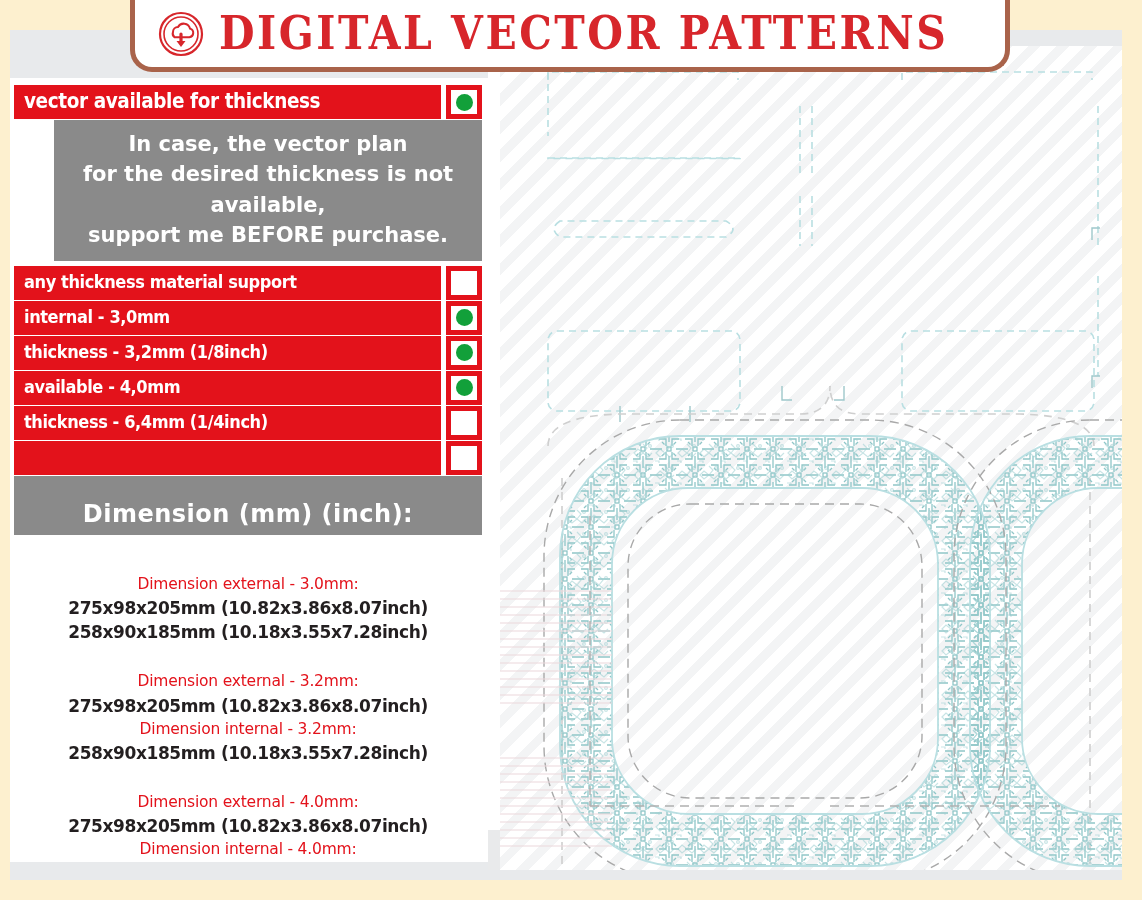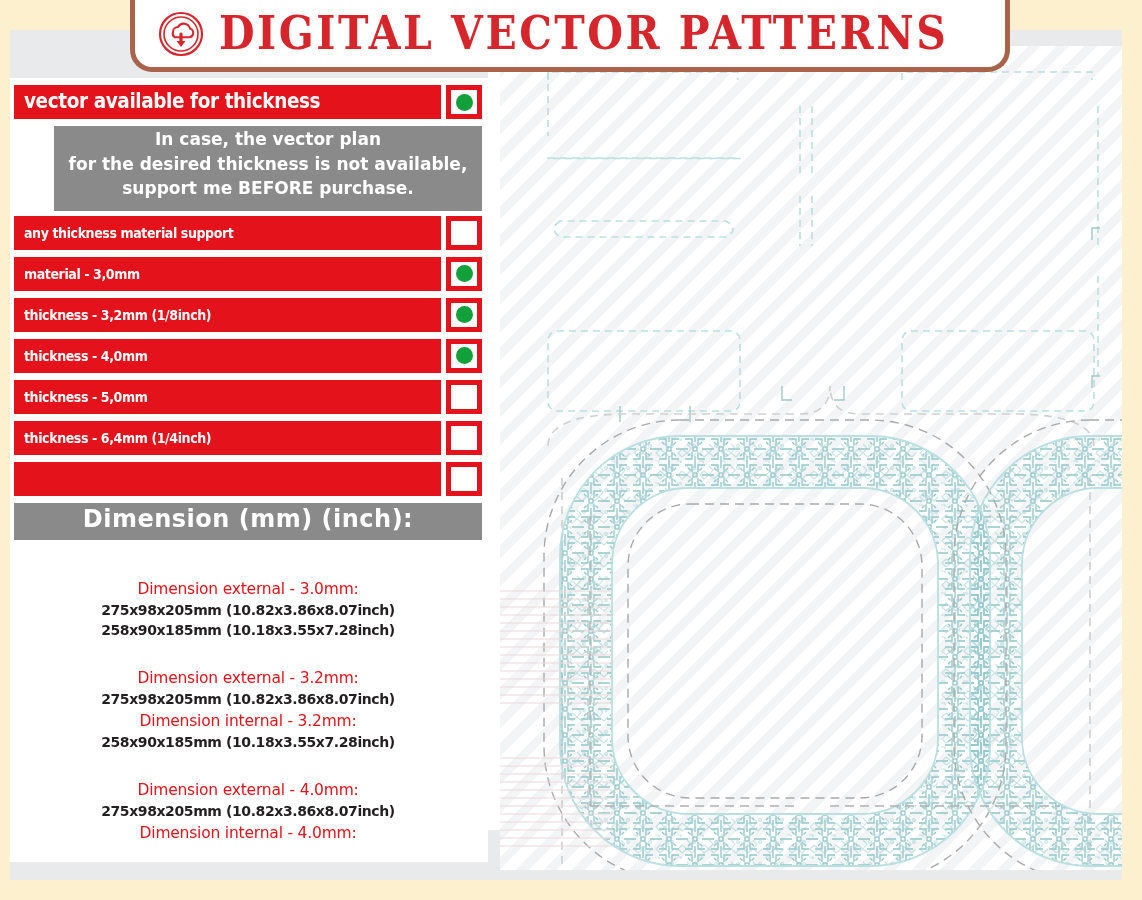--- a/index.html
+++ b/index.html
@@ -101,35 +101,35 @@
   .left-col {
     position: absolute;
     left: 14px; top: 85px;
     width: 468px;
     z-index: 5;
   }
 
   .row {
     display: flex;
     align-items: stretch;
-    margin-bottom: 7px;
+    margin-bottom: 1px;
   }
   .row-label {
     flex: 1 1 auto;
     background: #e3121b;
     color: #ffffff;
     font-weight: bold;
     display: flex;
     align-items: center;
     padding: 0 10px;
     line-height: 1.05;
   }
   .row-label.tall { min-height: 34px; }
   .row-label .txt {
-    font-size: 14px;
+    font-size: 18px;
     letter-spacing: -0.4px;
     font-family: "DejaVu Sans", sans-serif;
     font-stretch: condensed;
   }
   .row-head .txt { font-size: 20.5px; }
 
   .checkbox {
     flex: 0 0 36px;
     width: 36px;
     background: #ffffff;
@@ -143,55 +143,55 @@
     width: 17px; height: 17px;
     border-radius: 50%;
     background: #12a03a;
   }
 
   .note-box {
     background: #8a8a8a;
     color: #ffffff;
     text-align: center;
     font-weight: bold;
-    font-size: 17px;
+    font-size: 21px;
     line-height: 1.45;
-    padding: 1px 6px 10px;
+    padding: 9px 6px 10px;
     margin-bottom: 5px;
     font-family: "DejaVu Sans", sans-serif;
     margin-left: 40px;
   }
 
   .dim-header {
     background: #8a8a8a;
     color: #ffffff;
     text-align: center;
     font-weight: bold;
     font-size: 24px;
     letter-spacing: 0.5px;
-    padding: 2px 0 7px;
+    padding: 24px 0 7px;
     margin-bottom: 4px;
     font-family: "DejaVu Sans", sans-serif;
   }
 
   .dim-body { text-align: center; padding-top: 34px; }
   .dim-group { margin-bottom: 26px; }
   .dim-group:last-child { margin-bottom: 0; }
   .dim-title {
     color: #e3121b;
     font-weight: normal;
     font-size: 15.5px;
     letter-spacing: -0.2px;
     line-height: 1.5;
     font-family: "DejaVu Sans", sans-serif;
   }
   .dim-value {
     color: #231f20;
     font-weight: bold;
-    font-size: 14px;
+    font-size: 17px;
     letter-spacing: -0.4px;
     line-height: 1.42;
     font-family: "DejaVu Sans", sans-serif;
   }
 
   .cream-left  { position: absolute; left: 0;    top: 0; width: 10px;  height: 900px; background: #fdf0cf; }
   .cream-right { position: absolute; left: 1122px; top: 0; width: 20px; height: 900px; background: #fdf0cf; }
   .cream-top   { position: absolute; left: 0;    top: 0; width: 1142px; height: 30px; background: #fdf0cf; z-index: 1;}
   .cream-bot   { position: absolute; left: 0;    top: 880px; width: 1142px; height: 20px; background: #fdf0cf; }
 </style>
@@ -371,53 +371,45 @@
       <div class="row-label tall">
         <span class="txt">any thickness material support</span>
       </div>
       <div class="checkbox">
         
       </div>
     </div>
 
     <div class="row">
       <div class="row-label tall">
-        <span class="txt">material - 3,0mm</span>
+        <span class="txt">internal - 3,0mm</span>
       </div>
       <div class="checkbox">
         <span class="dot"></span>
       </div>
     </div>
 
     <div class="row">
       <div class="row-label tall">
         <span class="txt">thickness - 3,2mm (1/8inch)</span>
       </div>
       <div class="checkbox">
         <span class="dot"></span>
       </div>
     </div>
 
     <div class="row">
       <div class="row-label tall">
-        <span class="txt">thickness - 4,0mm</span>
+        <span class="txt">available - 4,0mm</span>
       </div>
       <div class="checkbox">
         <span class="dot"></span>
       </div>
     </div>
 
-    <div class="row">
-      <div class="row-label tall">
-        <span class="txt">thickness - 5,0mm</span>
-      </div>
-      <div class="checkbox">
-        
-      </div>
-    </div>
 
 
     <div class="row">
       <div class="row-label tall">
         <span class="txt">thickness - 6,4mm (1/4inch)</span>
       </div>
       <div class="checkbox">
         
       </div>
     </div>

